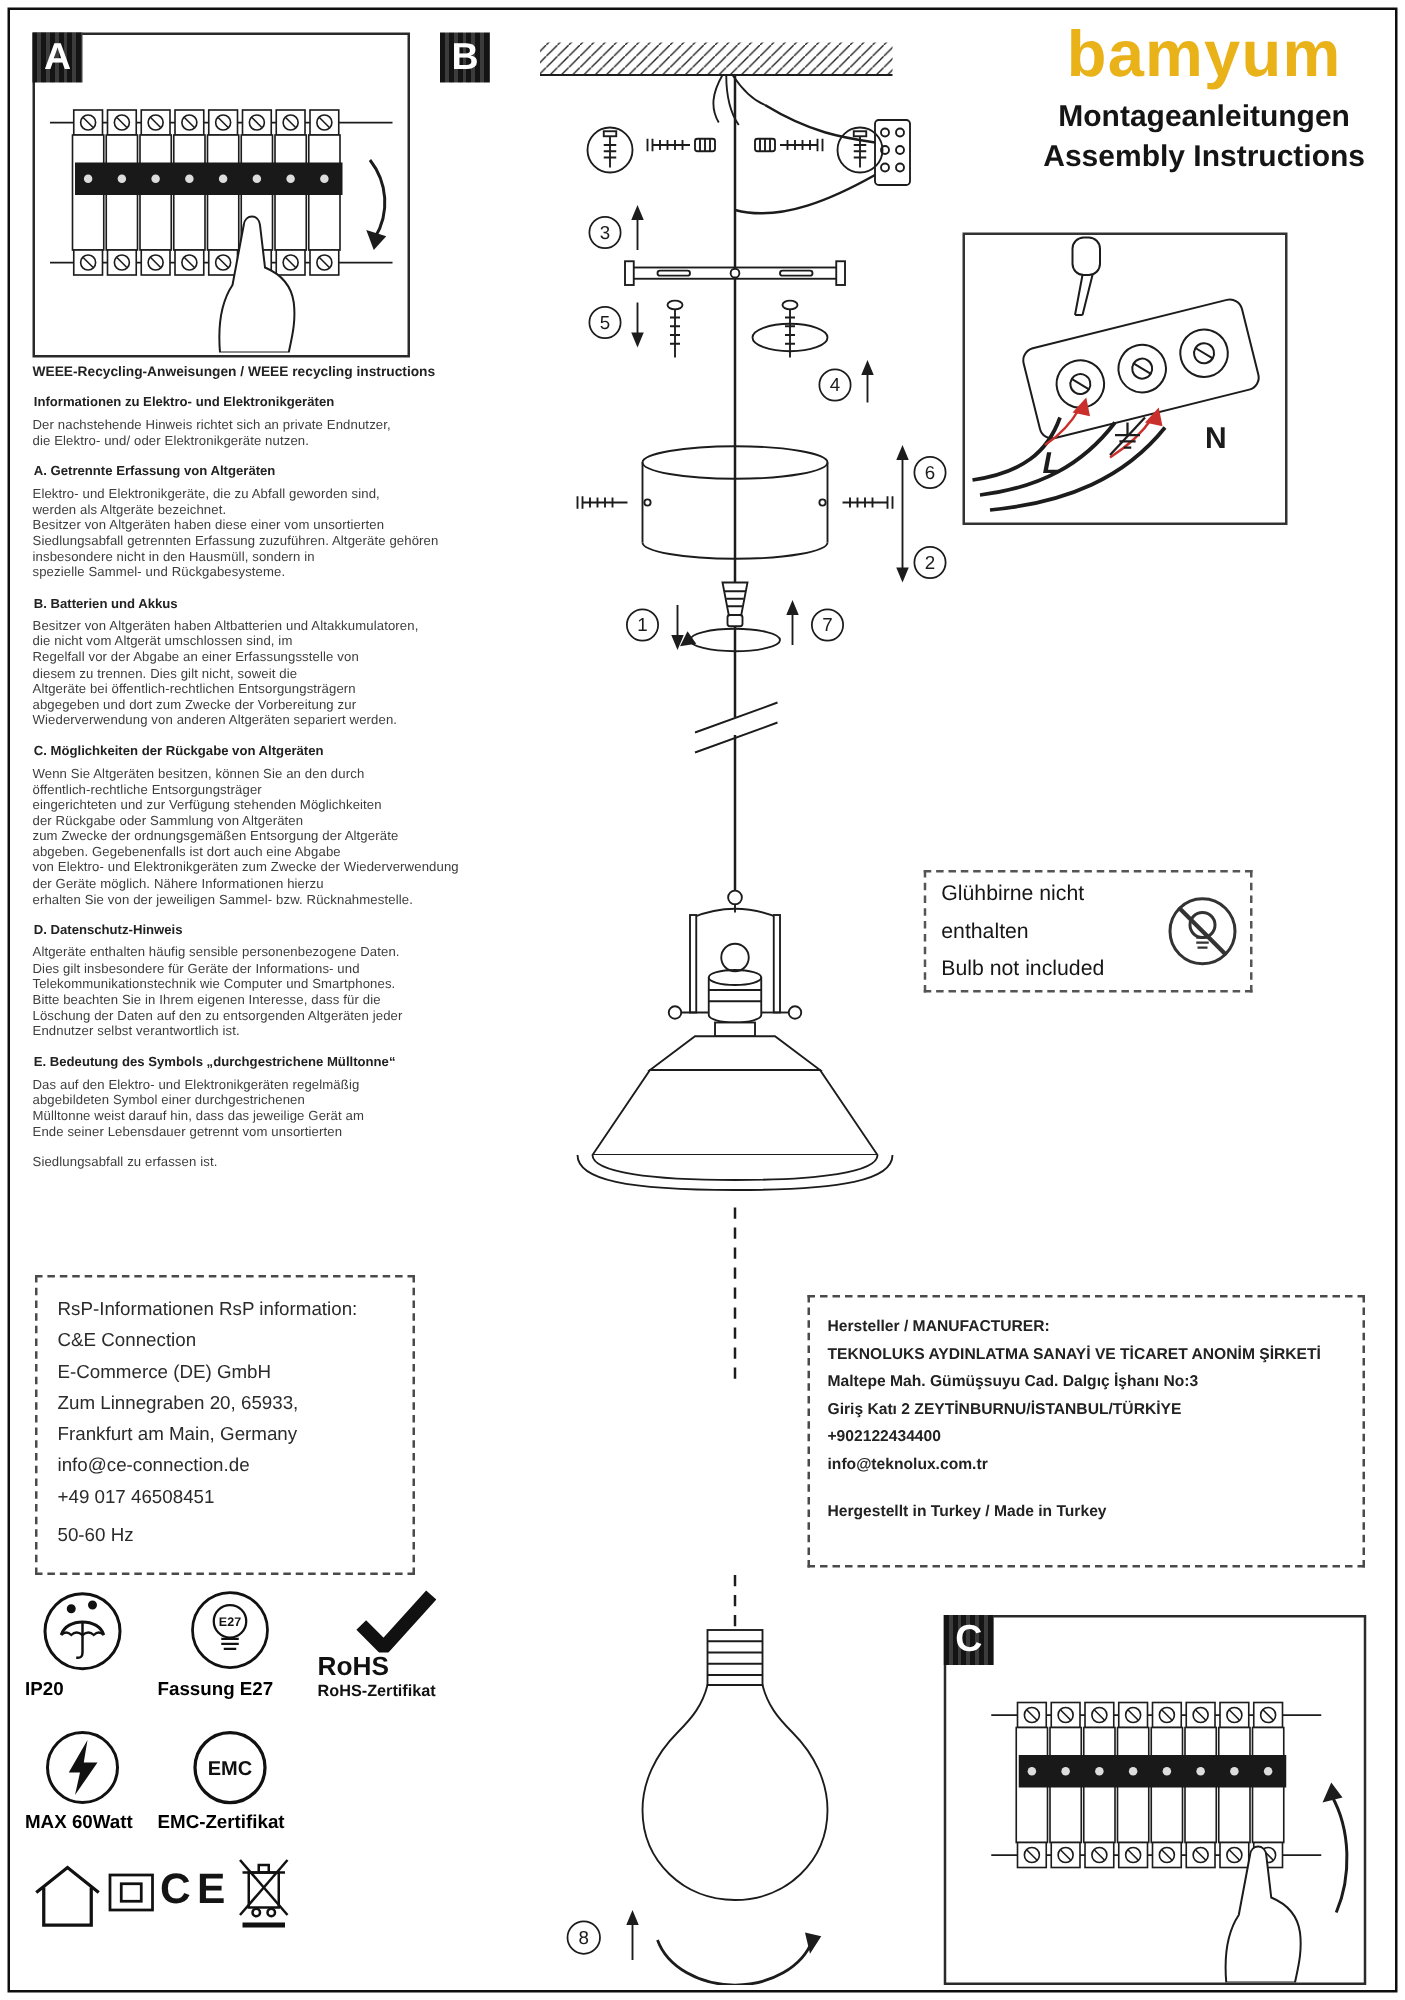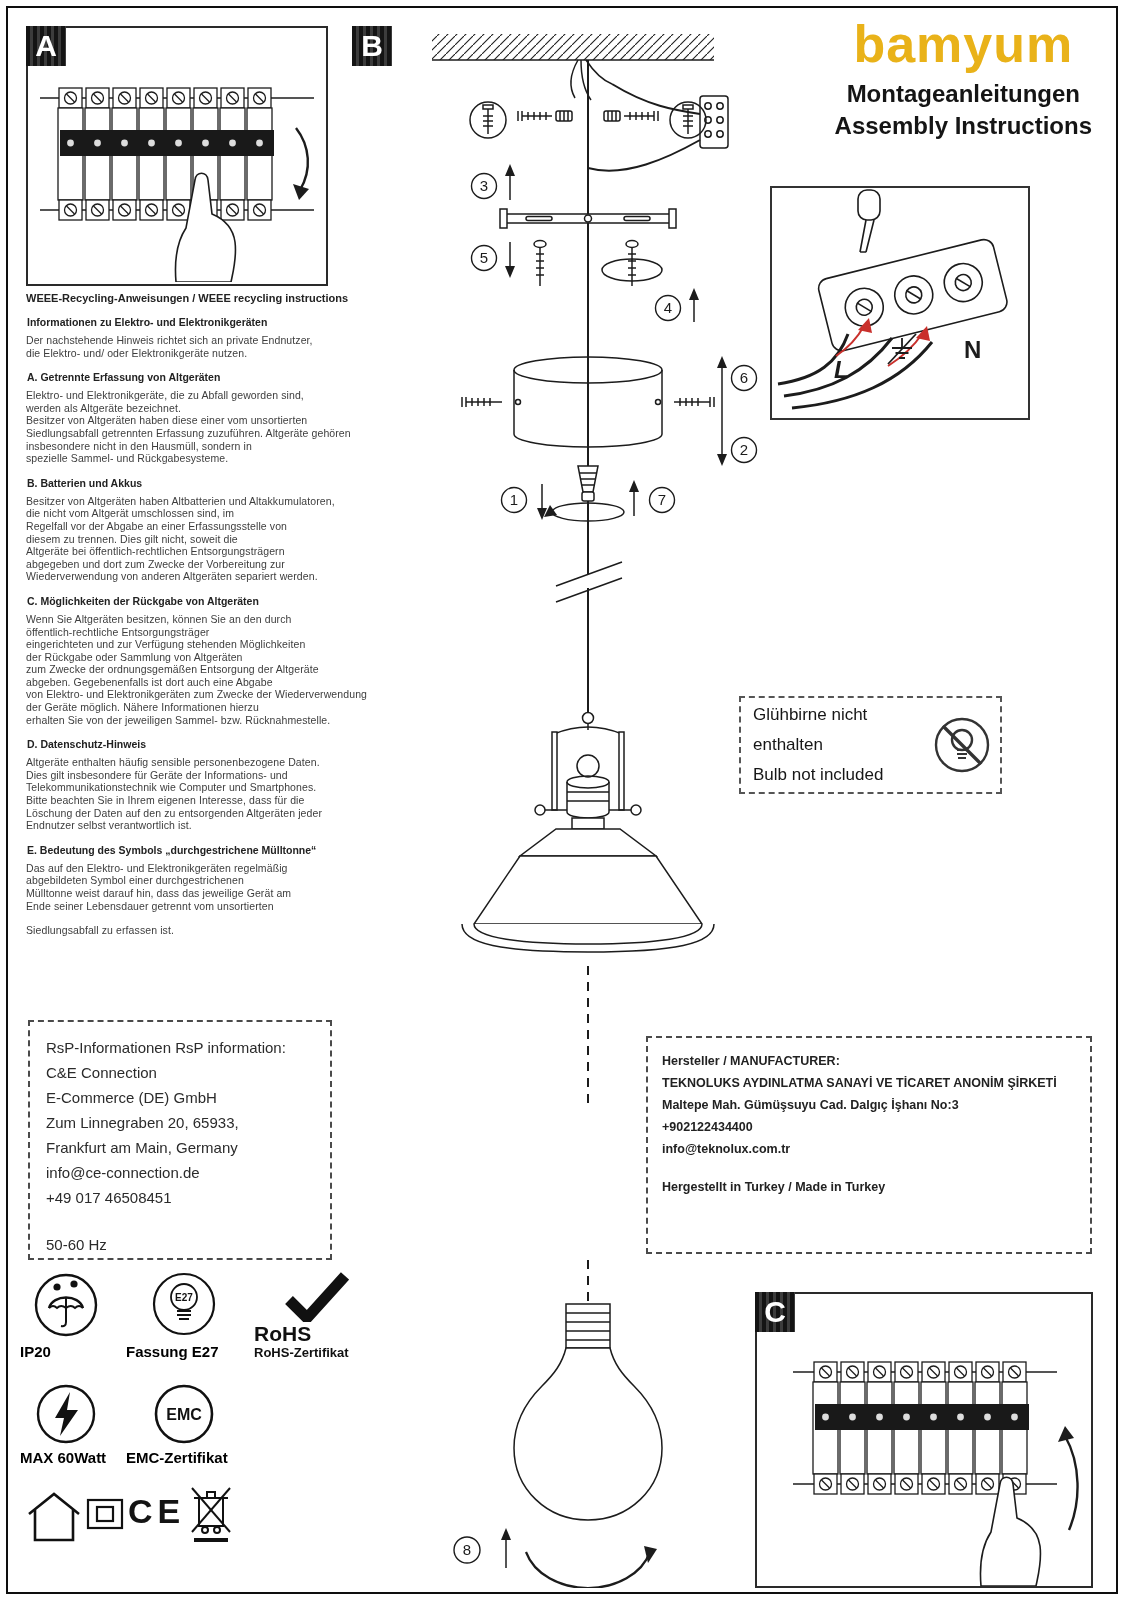--- a/index.html
+++ b/index.html
@@ -17,21 +17,21 @@
   .brand{position:absolute;top:18px;right:32px;text-align:center}
   .brand-logo{font-size:52px;font-weight:bold;color:#e9b219;letter-spacing:1px;line-height:1}
   .brand-sub{font-size:24px;font-weight:bold;margin-top:9px;line-height:1.25;color:#151515}
   .weee{position:absolute;left:26px;top:292px;width:412px}
   .weee-title{font-size:11px;font-weight:bold;color:#222;margin-bottom:8px}
   .weee-h{font-size:10.5px;font-weight:bold;color:#222;margin:12px 1px 6px}
   .weee-b{font-size:10.5px;line-height:12.6px;white-space:pre-line;color:#3d3d3d;letter-spacing:.1px}
   .weee-footer{margin-top:12px}
   .rsp{position:absolute;left:28px;top:1020px;width:304px;height:240px;border:2px dashed #4a4a4a;
        padding:13px 16px;font-size:15px;line-height:25px;color:#2b2b2b}
-  .rsp-freq{margin-top:22px}
+  .rsp-freq{margin-top:6px}
   .mfr{position:absolute;left:646px;top:1036px;width:446px;height:218px;border:2px dashed #4a4a4a;
        padding:12px 14px;font-size:12.5px;font-weight:bold;line-height:22px;color:#222}
   .mfr-made{margin-top:16px}
   .notice{position:absolute;left:739px;top:696px;width:263px;height:98px;border:2px dashed #555;
           display:flex;align-items:center;padding:8px 6px 8px 12px;gap:4px}
   .notice-text{flex:1;font-size:17px;line-height:30px;color:#161616}
   .inset{position:absolute;left:770px;top:186px;width:260px;height:234px;border:2px solid #333;background:#fff}
   .cert{position:absolute;text-align:left}
   .cert-lbl{font-size:15px;font-weight:bold;margin-top:3px;color:#000000}
   .rohs-t{font-size:21px;font-weight:bold;line-height:1.1;color:#111}
@@ -386,20 +386,21 @@
     <div>Frankfurt am Main, Germany</div>
     <div>info@ce-connection.de</div>
     <div>+49 017 46508451</div>
     <div class="rsp-freq">50-60 Hz</div>
   </div>
 
   <div class="mfr">
     <div>Hersteller / MANUFACTURER:</div>
     <div>TEKNOLUKS AYDINLATMA SANAYİ VE TİCARET ANONİM ŞİRKETİ</div>
     <div>Maltepe Mah. Gümüşsuyu Cad. Dalgıç İşhanı No:3</div>
+    <div>Giriş Katı 2 ZEYTİNBURNU/İSTANBUL/TÜRKİYE</div>
     <div>+902122434400</div>
     <div>info@teknolux.com.tr</div>
     <div class="mfr-made">Hergestellt in Turkey / Made in Turkey</div>
   </div>
 
   <div class="cert" style="left:20px;top:1270px;width:92px">
     <svg width="70" height="70" viewBox="0 0 70 70" style="margin:0 auto">
       <g stroke="#111" fill="none" stroke-width="2.4">
         <circle cx="35" cy="35" r="30"></circle>
         <path d="M18 38 C22 24 48 24 52 38"></path>

